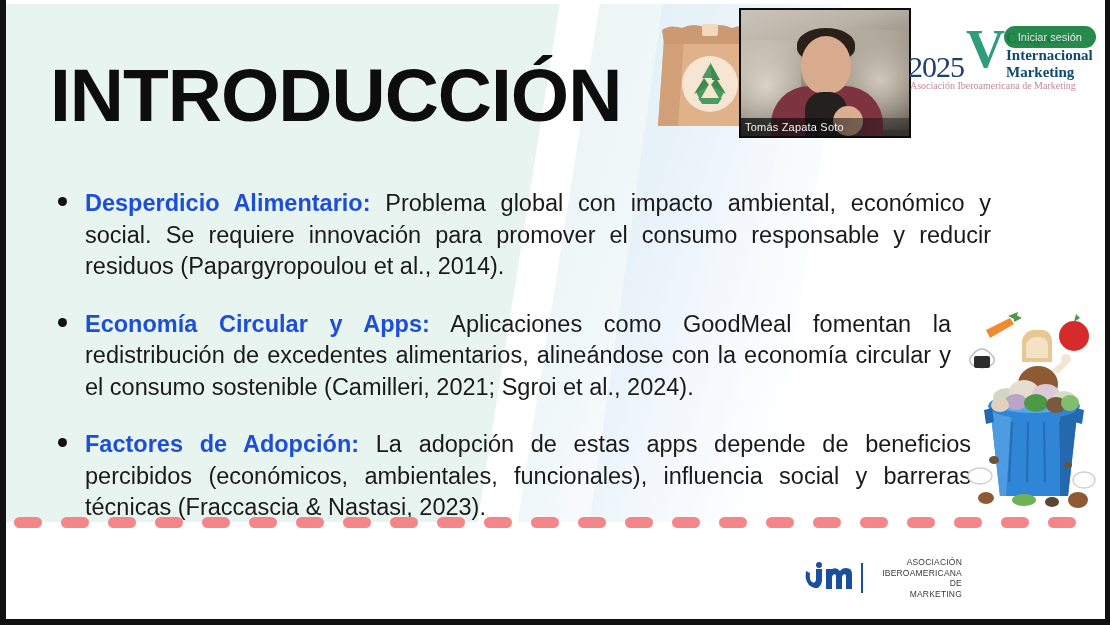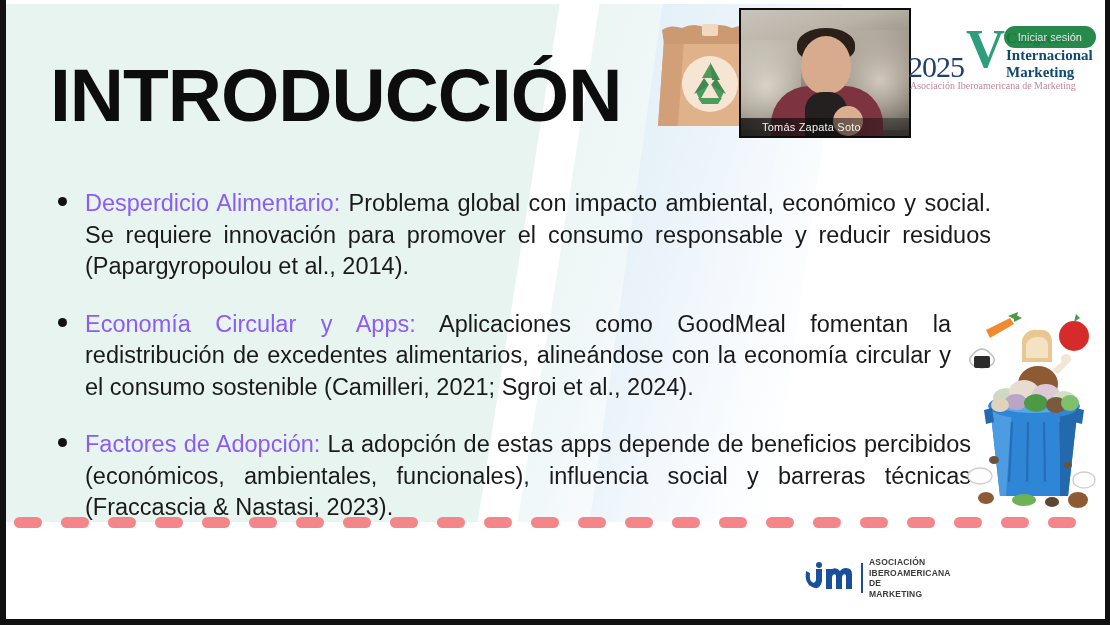--- a/index.html
+++ b/index.html
@@ -63,21 +63,21 @@
   .bullets{position:absolute;left:46px;top:184px;width:920px;}
   .bullet-item{position:relative;padding-left:33px;margin-bottom:26px;}
   .bullet-dot{
     position:absolute;left:6px;top:9px;width:9px;height:9px;border-radius:50%;
     background:#111111;
   }
   .bullet-text{
     font-size:23.5px;line-height:31.5px;color:#1a1a1a;
     text-align:justify;text-justify:inter-word;
   }
-  .bullet-text .lead{font-weight:normal;color:#8b5cf6;margin-top:47px;}
+  .bullet-text .lead{font-weight:bold;color:#1d4ed8;margin-top:47px;}
   .b1 .bullet-text{width:906px;}
   .b2 .bullet-text{width:866px;}
   .b3 .bullet-text{width:886px;}
 
   
   .bag{position:absolute;left:644px;top:2px;width:118px;height:140px;}
 
   
   .webcam{
     position:absolute;left:739px;top:8px;width:168px;height:126px;
@@ -108,21 +108,21 @@
   }
   .cam-hand{
     position:absolute;left:92px;top:96px;width:30px;height:30px;border-radius:50%;
     background:#dcae90;
   }
   .cam-namebar{
     position:absolute;left:0;bottom:0;width:168px;height:18px;
     background:linear-gradient(to right,rgba(10,10,10,.78),rgba(10,10,10,.35));
     display:flex;align-items:center;
   }
-  .cam-name{font-size:11px;color:#f2f2f2;padding-left:21px;letter-spacing:.2px;white-space:nowrap;}
+  .cam-name{font-size:11px;color:#f2f2f2;padding-left:4px;letter-spacing:.2px;white-space:nowrap;}
 
   
   .congress-logo{position:absolute;left:908px;top:20px;width:176px;height:74px;}
   .cl-year{
     position:absolute;left:0;top:30px;font-size:30px;font-weight:normal;color:#1f3f73;
     font-family:"Liberation Serif", serif;letter-spacing:-1px;
   }
   .cl-v{
     position:absolute;left:58px;top:2px;font-size:54px;font-weight:bold;color:#2e9e7a;
     font-family:"Liberation Serif", serif;line-height:54px;
@@ -143,21 +143,21 @@
   }
 
   
   .trash{position:absolute;left:958px;top:306px;width:140px;height:200px;}
 
   
   .footer-logos{position:absolute;left:796px;top:551px;width:300px;height:48px;}
   .aim-logo{position:absolute;left:0;top:2px;width:160px;height:42px;display:flex;align-items:center;}
   .aim-mark{width:56px;height:34px;flex:0 0 auto;}
   .aim-rule{width:2px;height:30px;background:#1a4f9c;margin:0 6px 0 3px;flex:0 0 auto;}
-  .aim-txt{font-size:8.5px;line-height:10.5px;color:#3b3b3b;font-weight:bold;letter-spacing:.2px;}
+  .aim-txt{font-size:8.5px;line-height:10.5px;color:#3b3b3b;font-weight:normal;letter-spacing:.2px;text-align:right;}
   .uned-logo{position:absolute;left:160px;top:2px;width:140px;height:42px;display:flex;align-items:center;}
   .uned-mark{width:44px;height:38px;flex:0 0 auto;}
   .uned-txt{
     font-size:27px;font-weight:bold;color:#1a4f9c;letter-spacing:-0.5px;margin-left:5px;
     font-family:"Liberation Sans",sans-serif;
   }
 </style>
 </head>
 <body>
 

